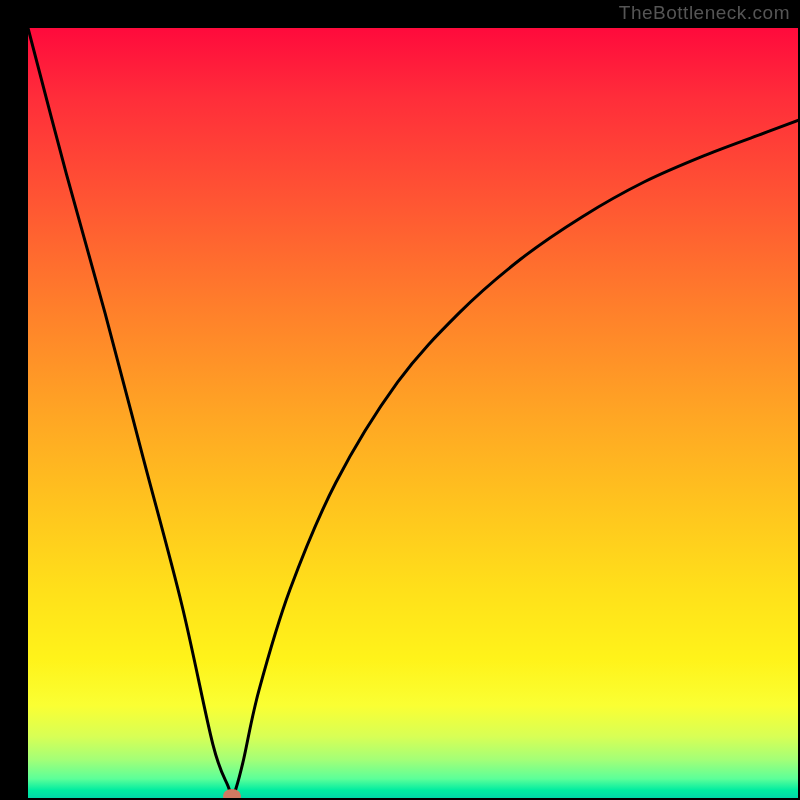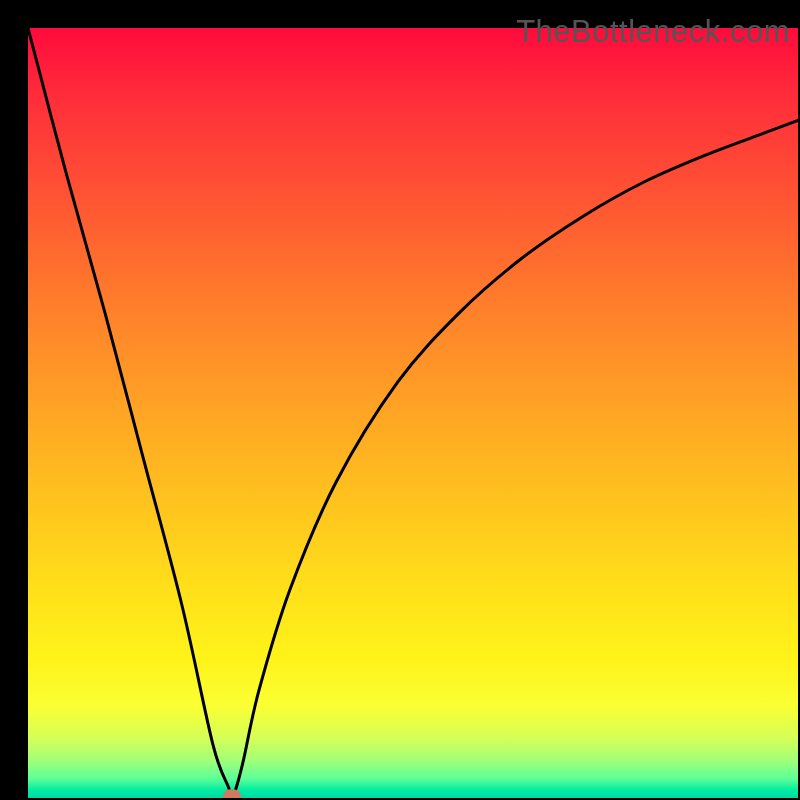--- a/index.html
+++ b/index.html
@@ -11,25 +11,25 @@
     overflow: hidden;
   }
   .outer {
     position: relative;
     width: 800px;
     height: 800px;
     background: #000;
   }
   .watermark {
     position: absolute;
-    top: 14px;
+    top: 2px;
     right: 10px;
     color: #555;
     font-family: Arial, Helvetica, sans-serif;
-    font-size: 31px;
+    font-size: 19px;
     font-weight: 400;
     letter-spacing: 0.5px;
     z-index: 10;
   }
   .plot-area {
     position: absolute;
     left: 28px;
     top: 28px;
     width: 770px;
     height: 770px;

